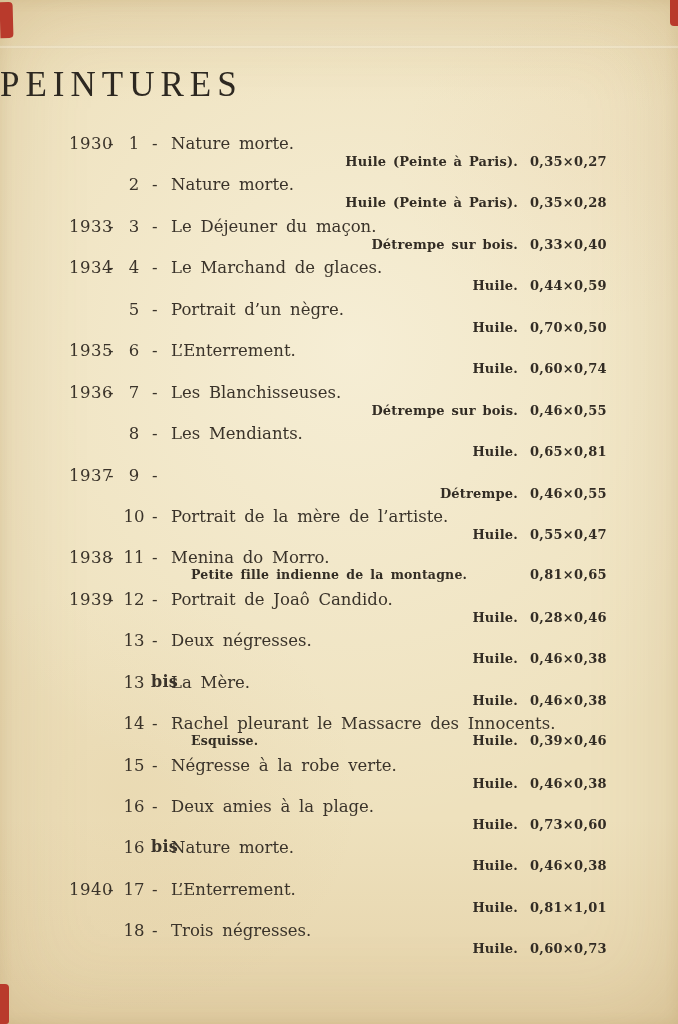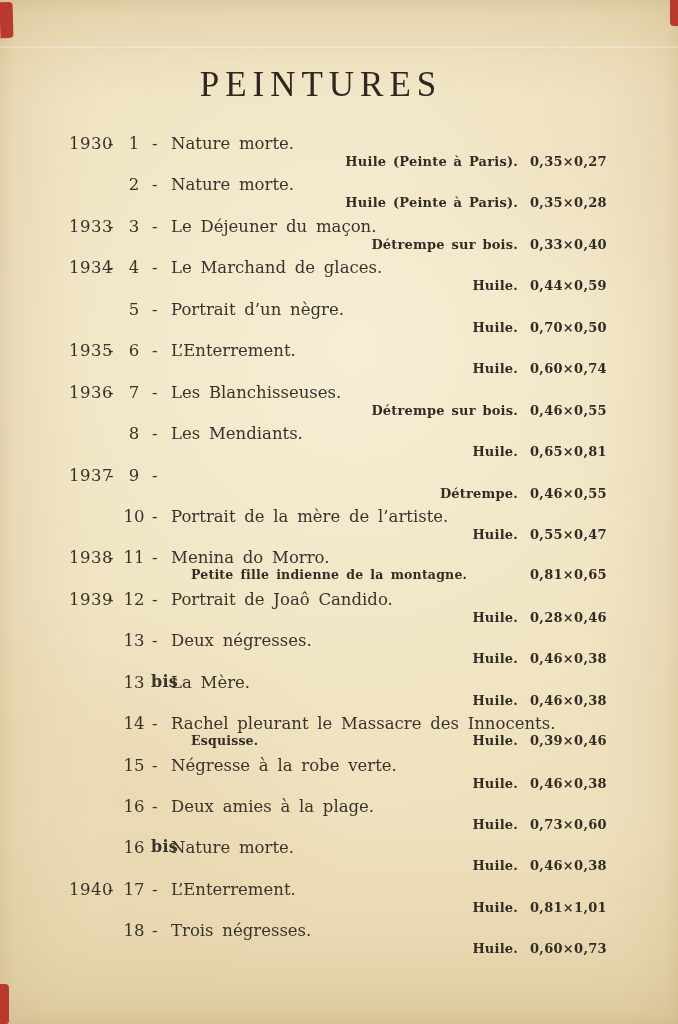--- a/index.html
+++ b/index.html
@@ -20,21 +20,21 @@
   
   .crease{position:absolute;left:0;top:45px;width:100%;height:4px;
     background:linear-gradient(180deg,rgba(120,90,40,0.05),rgba(255,252,240,0.40),rgba(120,90,40,0.06));}
   
   .mark{position:absolute;background:#b93a2c;}
   .mark-tl{left:0;top:2px;width:13px;height:36px;border-radius:0 4px 4px 0;transform:rotate(-1.5deg);}
   .mark-tr{right:0;top:0;width:8px;height:26px;border-radius:0 0 0 4px;}
   .mark-bl{left:0;top:984px;width:9px;height:40px;border-radius:0 4px 3px 0;}
   .title{
     position:absolute;top:66px;left:0;width:100%;margin:0;
-    text-align:center;padding-right:36px;box-sizing:border-box;
+    text-align:left;padding-right:36px;box-sizing:border-box;
     font-family:"Liberation Serif",serif;font-weight:400;
     font-size:35px;line-height:38px;letter-spacing:6px;color:#2d2821;
   }
   .entries{position:absolute;top:128px;left:0;right:0;margin-top:6px;}
   .entry{position:relative;height:41.45px;font-size:16.5px;line-height:20px;}
   .entry span{white-space:nowrap;}
   .e-year{position:absolute;left:69px;top:0;letter-spacing:0.5px;}
   .e-dash1{position:absolute;left:108px;top:0;}
   .e-num{position:absolute;left:117px;top:0;width:34px;text-align:center;}
   .e-bis{position:absolute;left:151px;top:-1px;font-size:16px;font-weight:700;letter-spacing:0.3px;}

